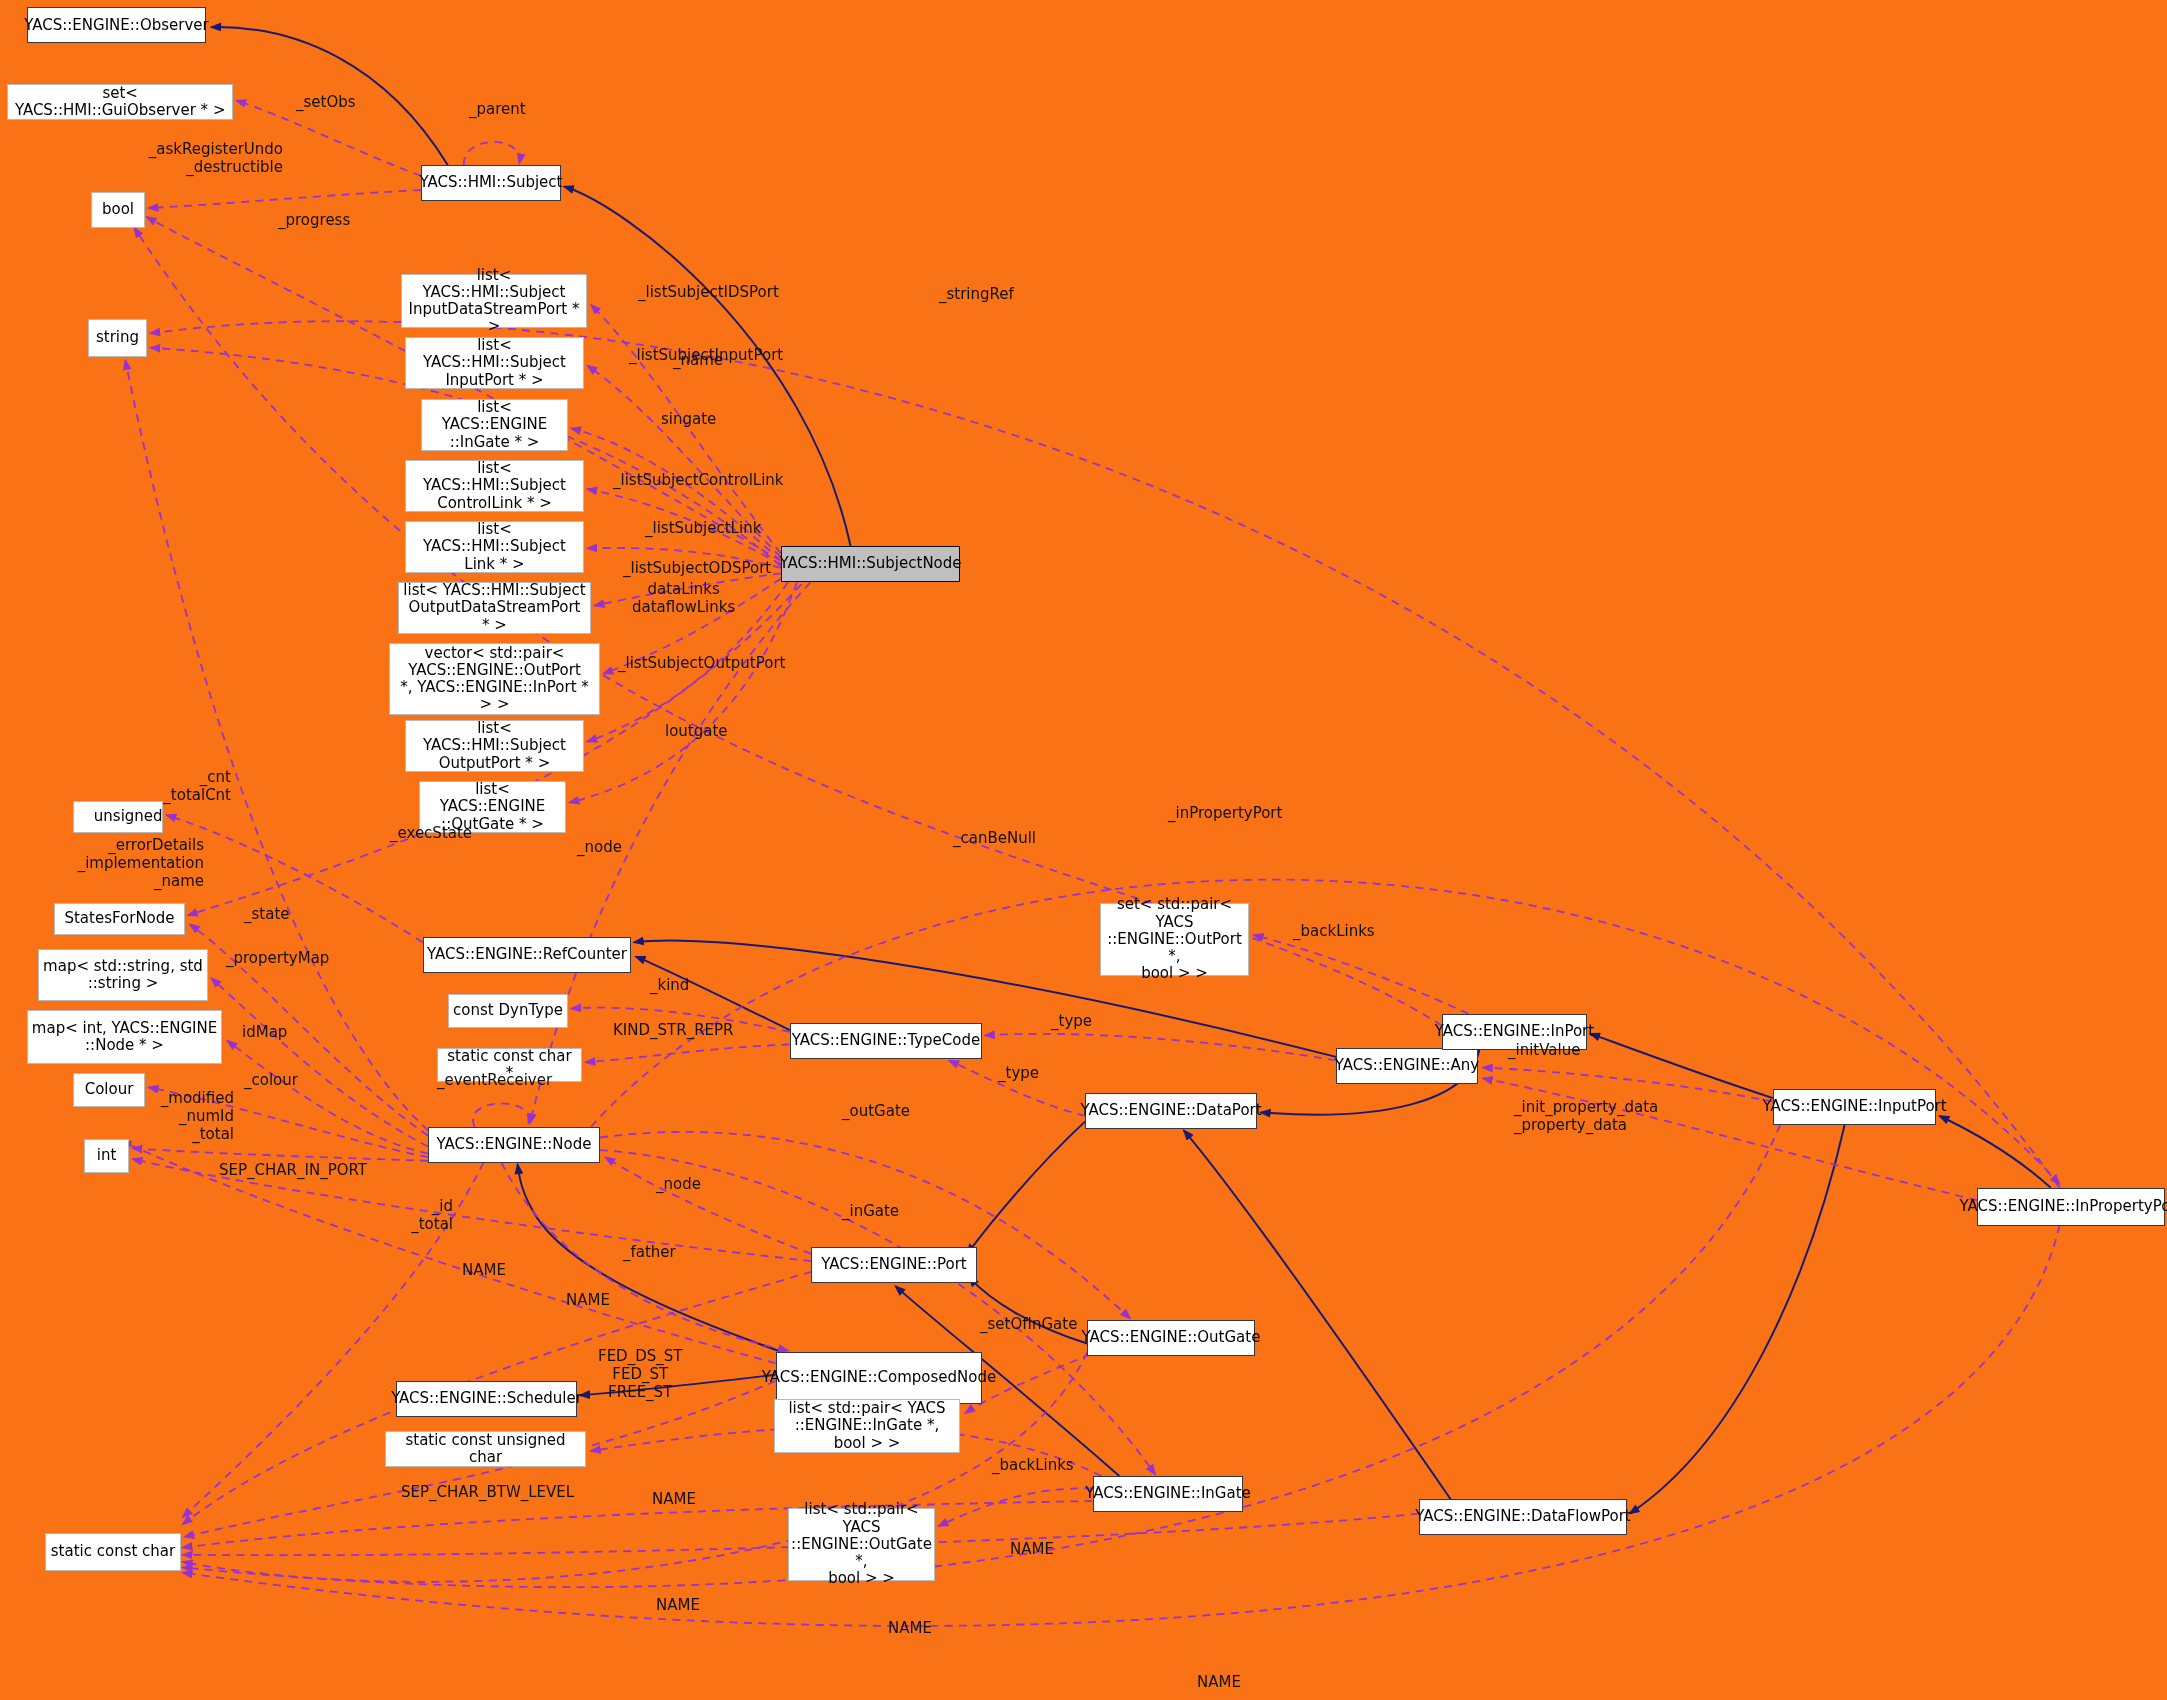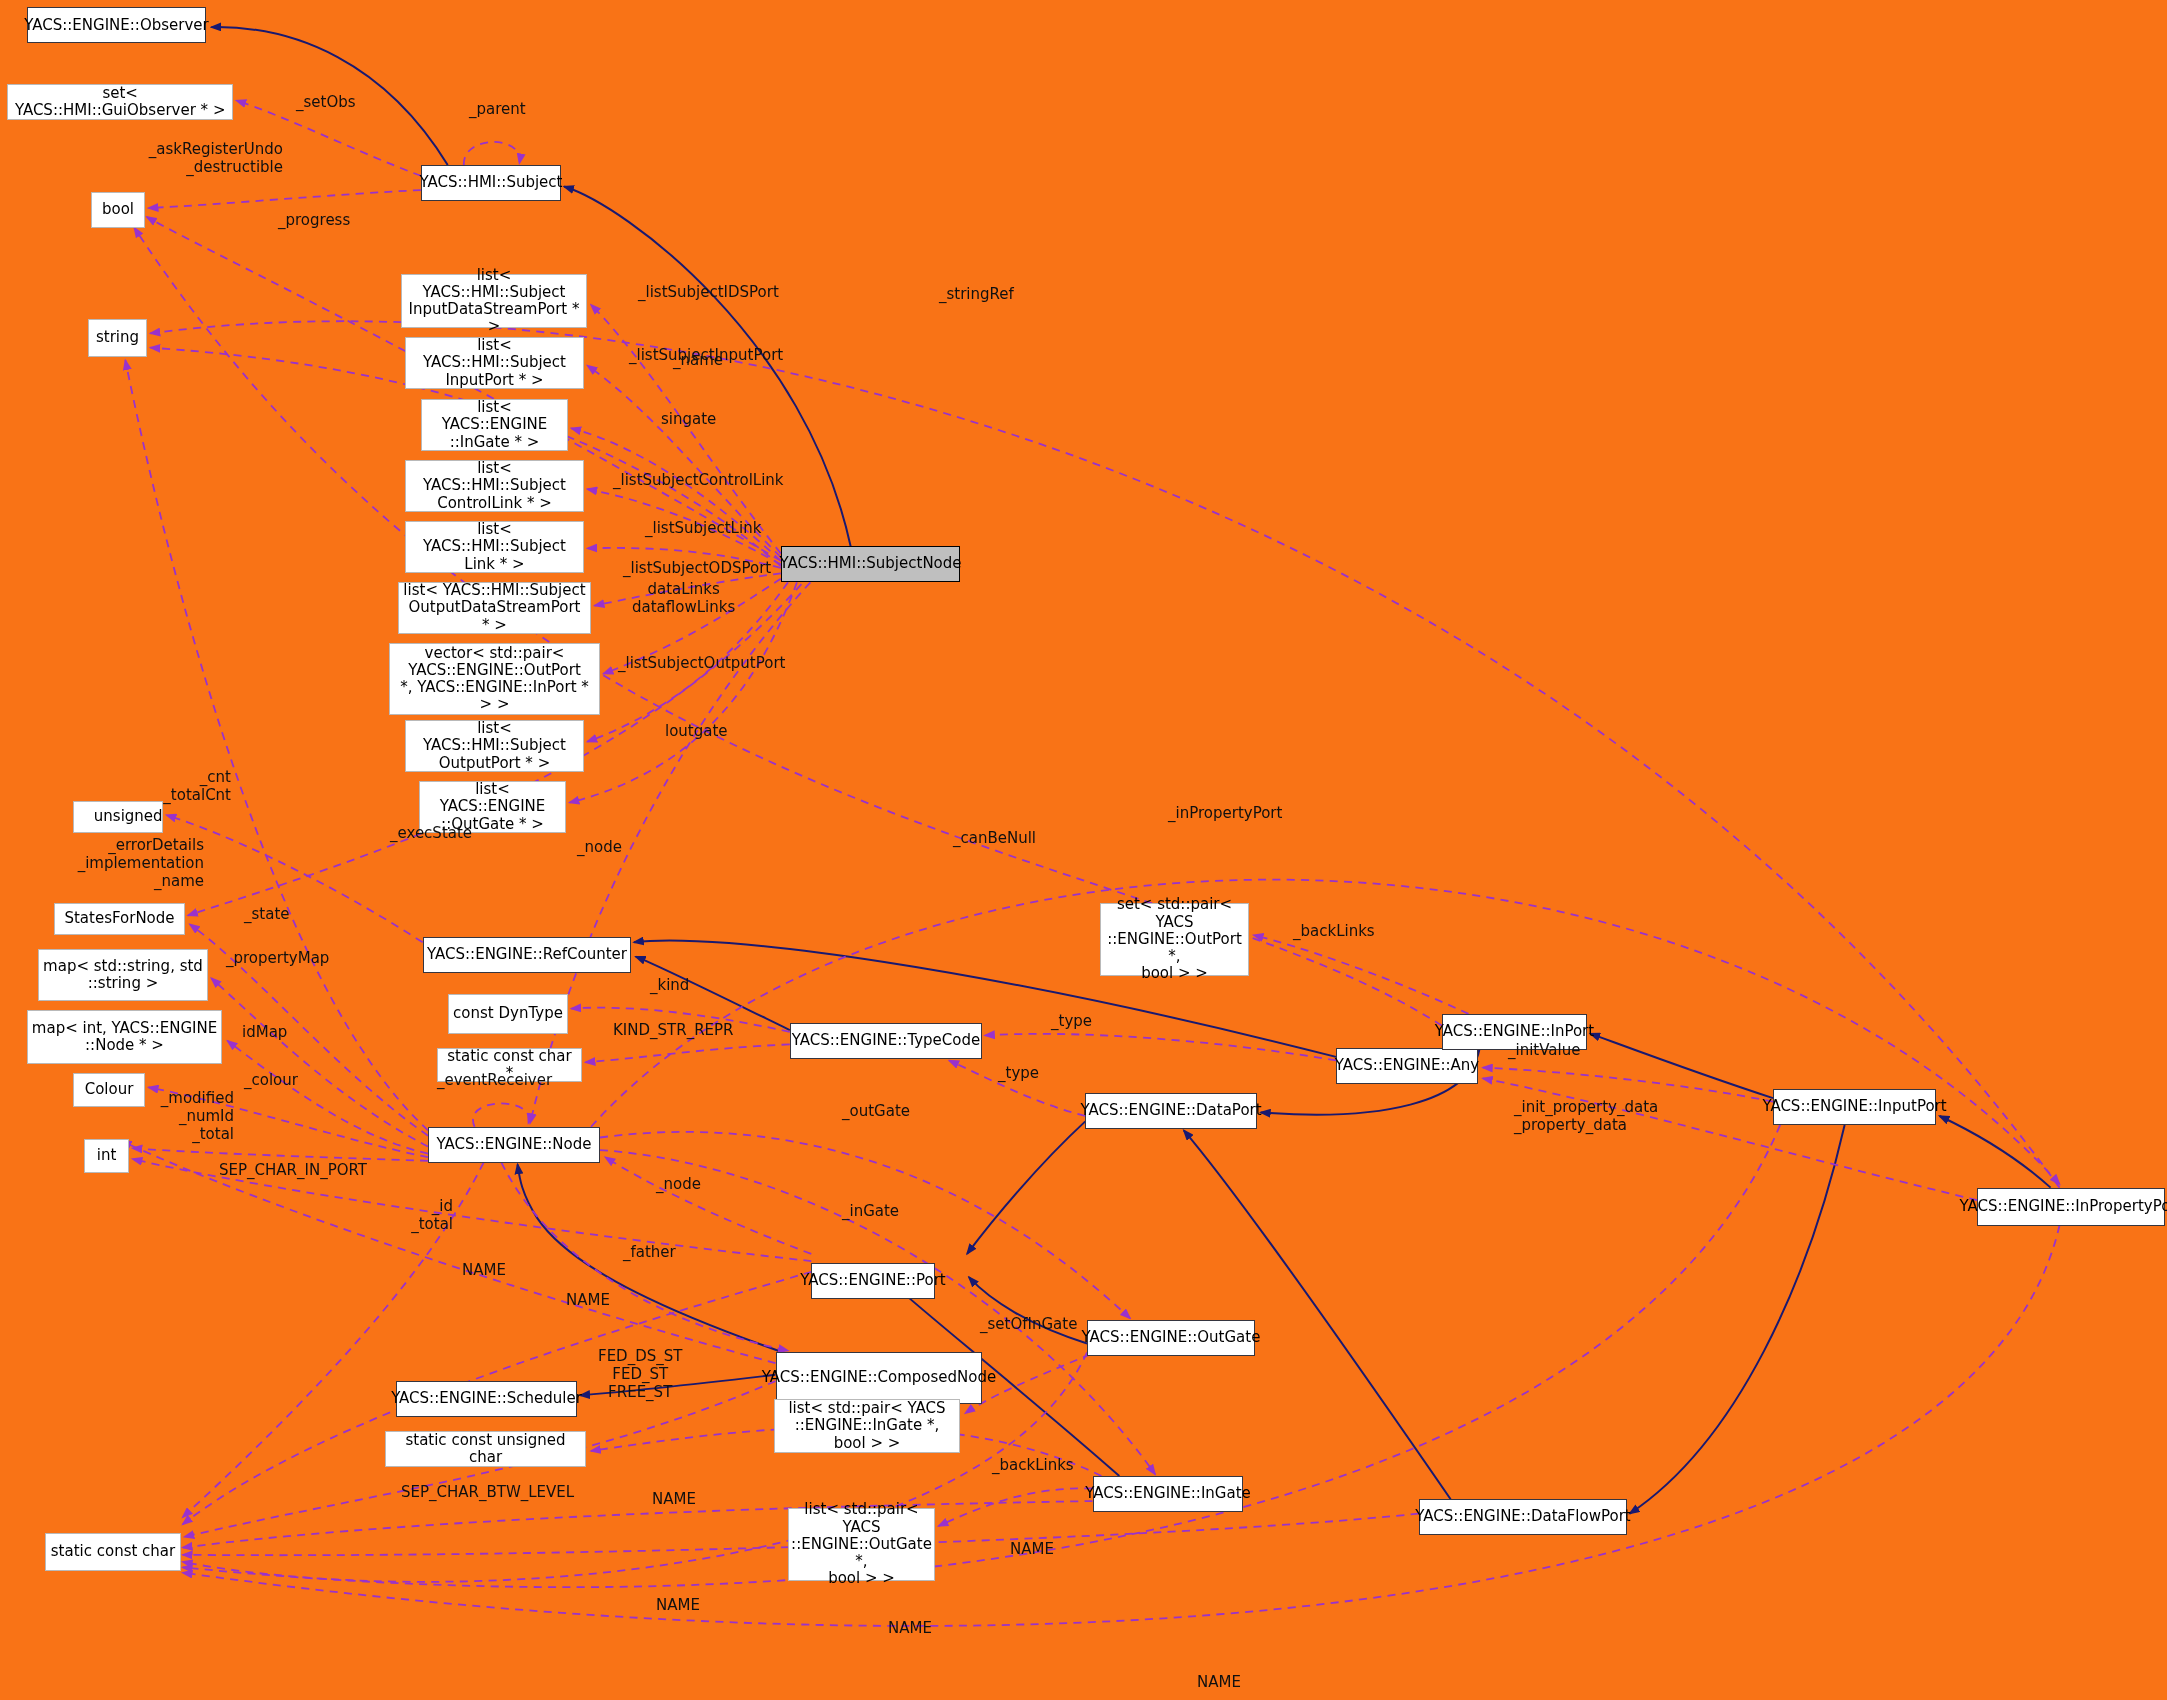--- a/index.html
+++ b/index.html
@@ -124,33 +124,33 @@
       <div class="node cls hl" style="left: 781px; top: 546px; width: 179px; height: 36px;">YACS::HMI::SubjectNode</div>
       <div class="node pod" style="left: 73px; top: 801px; width: 90px; height: 32px; padding-left: 24px;">unsigned</div>
       <div class="node pod" style="left: 54px; top: 903px; width: 131px; height: 32px;">StatesForNode</div>
       <div class="node pod" style="left: 38px; top: 949px; width: 170px; height: 52px;">map&lt; std::string, std
 ::string &gt;</div>
       <div class="node pod" style="left: 27px; top: 1010px; width: 195px; height: 54px;">map&lt; int, YACS::ENGINE
 ::Node * &gt;</div>
       <div class="node pod" style="left: 73px; top: 1073px; width: 72px; height: 34px;">Colour</div>
       <div class="node pod" style="left: 84px; top: 1139px; width: 45px; height: 34px;">int</div>
       <div class="node cls" style="left: 423px; top: 937px; width: 208px; height: 36px;">YACS::ENGINE::RefCounter</div>
-      <div class="node pod" style="left: 448px; top: 994px; width: 120px; height: 40px;">const DynType</div>
+      <div class="node pod" style="left: 448px; top: 994px; width: 120px; height: 34px;">const DynType</div>
       <div class="node pod" style="left: 437px; top: 1048px; width: 145px; height: 34px;">static const char *</div>
       <div class="node cls" style="left: 428px; top: 1127px; width: 172px; height: 36px;">YACS::ENGINE::Node</div>
       <div class="node cls" style="left: 790px; top: 1023px; width: 192px; height: 36px;">YACS::ENGINE::TypeCode</div>
       <div class="node pod" style="left: 1100px; top: 903px; width: 149px; height: 73px;">set&lt; std::pair&lt; YACS
 ::ENGINE::OutPort *,
 bool &gt; &gt;</div>
       <div class="node cls" style="left: 1336px; top: 1048px; width: 142px; height: 36px;">YACS::ENGINE::Any</div>
       <div class="node cls" style="left: 1442px; top: 1014px; width: 145px; height: 36px;">YACS::ENGINE::InPort</div>
       <div class="node cls" style="left: 1773px; top: 1089px; width: 163px; height: 36px;">YACS::ENGINE::InputPort</div>
       <div class="node cls" style="left: 1977px; top: 1188px; width: 188px; height: 38px;">YACS::ENGINE::InPropertyPort</div>
       <div class="node cls" style="left: 1085px; top: 1093px; width: 172px; height: 36px;">YACS::ENGINE::DataPort</div>
-      <div class="node cls" style="left: 811px; top: 1247px; width: 124px; height: 36px; margin-top: 16px;">YACS::ENGINE::Port</div>
+      <div class="node cls" style="left: 811px; top: 1247px; width: 166px; height: 36px;">YACS::ENGINE::Port</div>
       <div class="node cls" style="left: 1087px; top: 1320px; width: 168px; height: 36px;">YACS::ENGINE::OutGate</div>
       <div class="node cls" style="left: 776px; top: 1352px; width: 206px; height: 52px;">YACS::ENGINE::ComposedNode</div>
       <div class="node cls" style="left: 396px; top: 1381px; width: 181px; height: 36px;">YACS::ENGINE::Scheduler</div>
       <div class="node pod" style="left: 385px; top: 1431px; width: 201px; height: 36px;">static const unsigned char</div>
       <div class="node pod" style="left: 774px; top: 1399px; width: 186px; height: 54px;">list&lt; std::pair&lt; YACS
 ::ENGINE::InGate *, bool &gt; &gt;</div>
       <div class="node cls" style="left: 1093px; top: 1476px; width: 150px; height: 36px;">YACS::ENGINE::InGate</div>
       <div class="node pod" style="left: 788px; top: 1508px; width: 147px; height: 73px;">list&lt; std::pair&lt; YACS
 ::ENGINE::OutGate *,
 bool &gt; &gt;</div>

